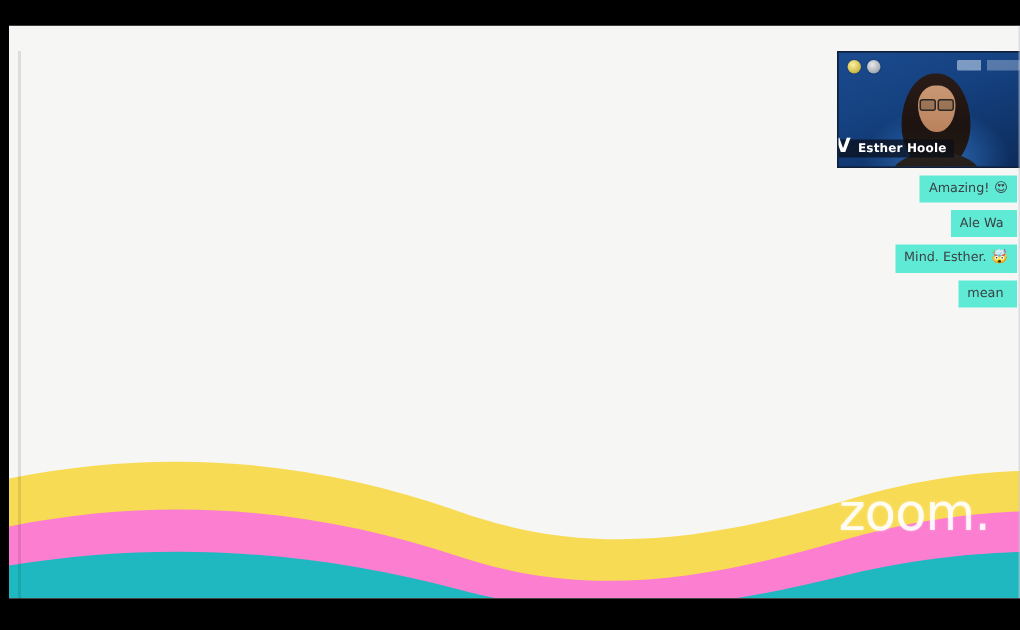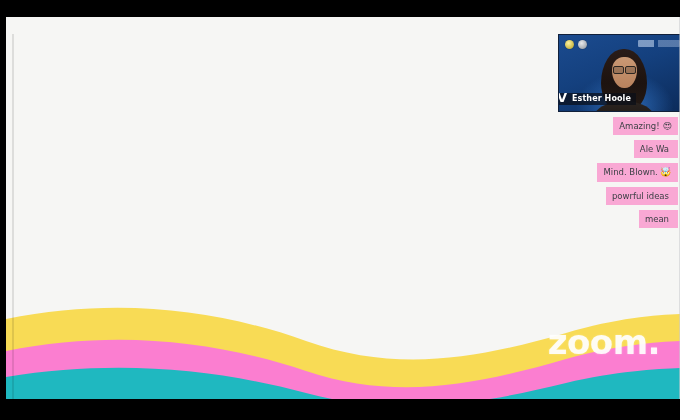--- a/index.html
+++ b/index.html
@@ -93,21 +93,21 @@
   #waves svg { display: block; width: 100%; height: 100%; }
 
   
   #zoom-watermark {
     position: absolute;
     right: 20px;
     bottom: 40px;
     color: #ffffff;
     font-family: "DejaVu Sans", sans-serif;
     font-size: 34px;
-    font-weight: 700;
+    font-weight: 400;
     letter-spacing: -0.5px;
     line-height: 1;
     opacity: 0.93;
     text-shadow: 0 0 2px rgba(255,255,255,0.4);
   }
 
   
   #video-thumb {
     position: absolute;
     left: 552px;
@@ -238,21 +238,21 @@
     right: 2px;
     top: 100px;
     width: 96px;
     display: flex;
     flex-direction: column;
     align-items: flex-end;
     gap: 5px;
   }
 
   .chat-bubble {
-    background: #f9a8d4;
+    background: #5eead4;
     color: #3c4045;
     font-family: "DejaVu Sans", sans-serif;
     font-size: 8.5px;
     line-height: 1.2;
     padding: 4px 6px;
     white-space: nowrap;
     display: flex;
     align-items: center;
     gap: 3px;
     box-shadow: 0 0 0 0 rgba(0,0,0,0);
@@ -340,26 +340,22 @@
     <div id="chat-panel">
       <div class="chat-bubble">
         <span>Amazing!</span>
         <span class="chat-emoji">😍</span>
       </div>
       <div class="chat-bubble">
         <span>Ale Wa</span>
         <span class="chat-emoji"></span>
       </div>
       <div class="chat-bubble">
-        <span>Mind. Blown.</span>
+        <span>Mind. Esther.</span>
         <span class="chat-emoji">🤯</span>
-      </div>
-      <div class="chat-bubble">
-        <span>powrful ideas</span>
-        <span class="chat-emoji"></span>
       </div>
       <div class="chat-bubble">
         <span>mean</span>
         <span class="chat-emoji"></span>
       </div>
     </div>
 
     <div id="left-seam"></div>
   </div>
 

